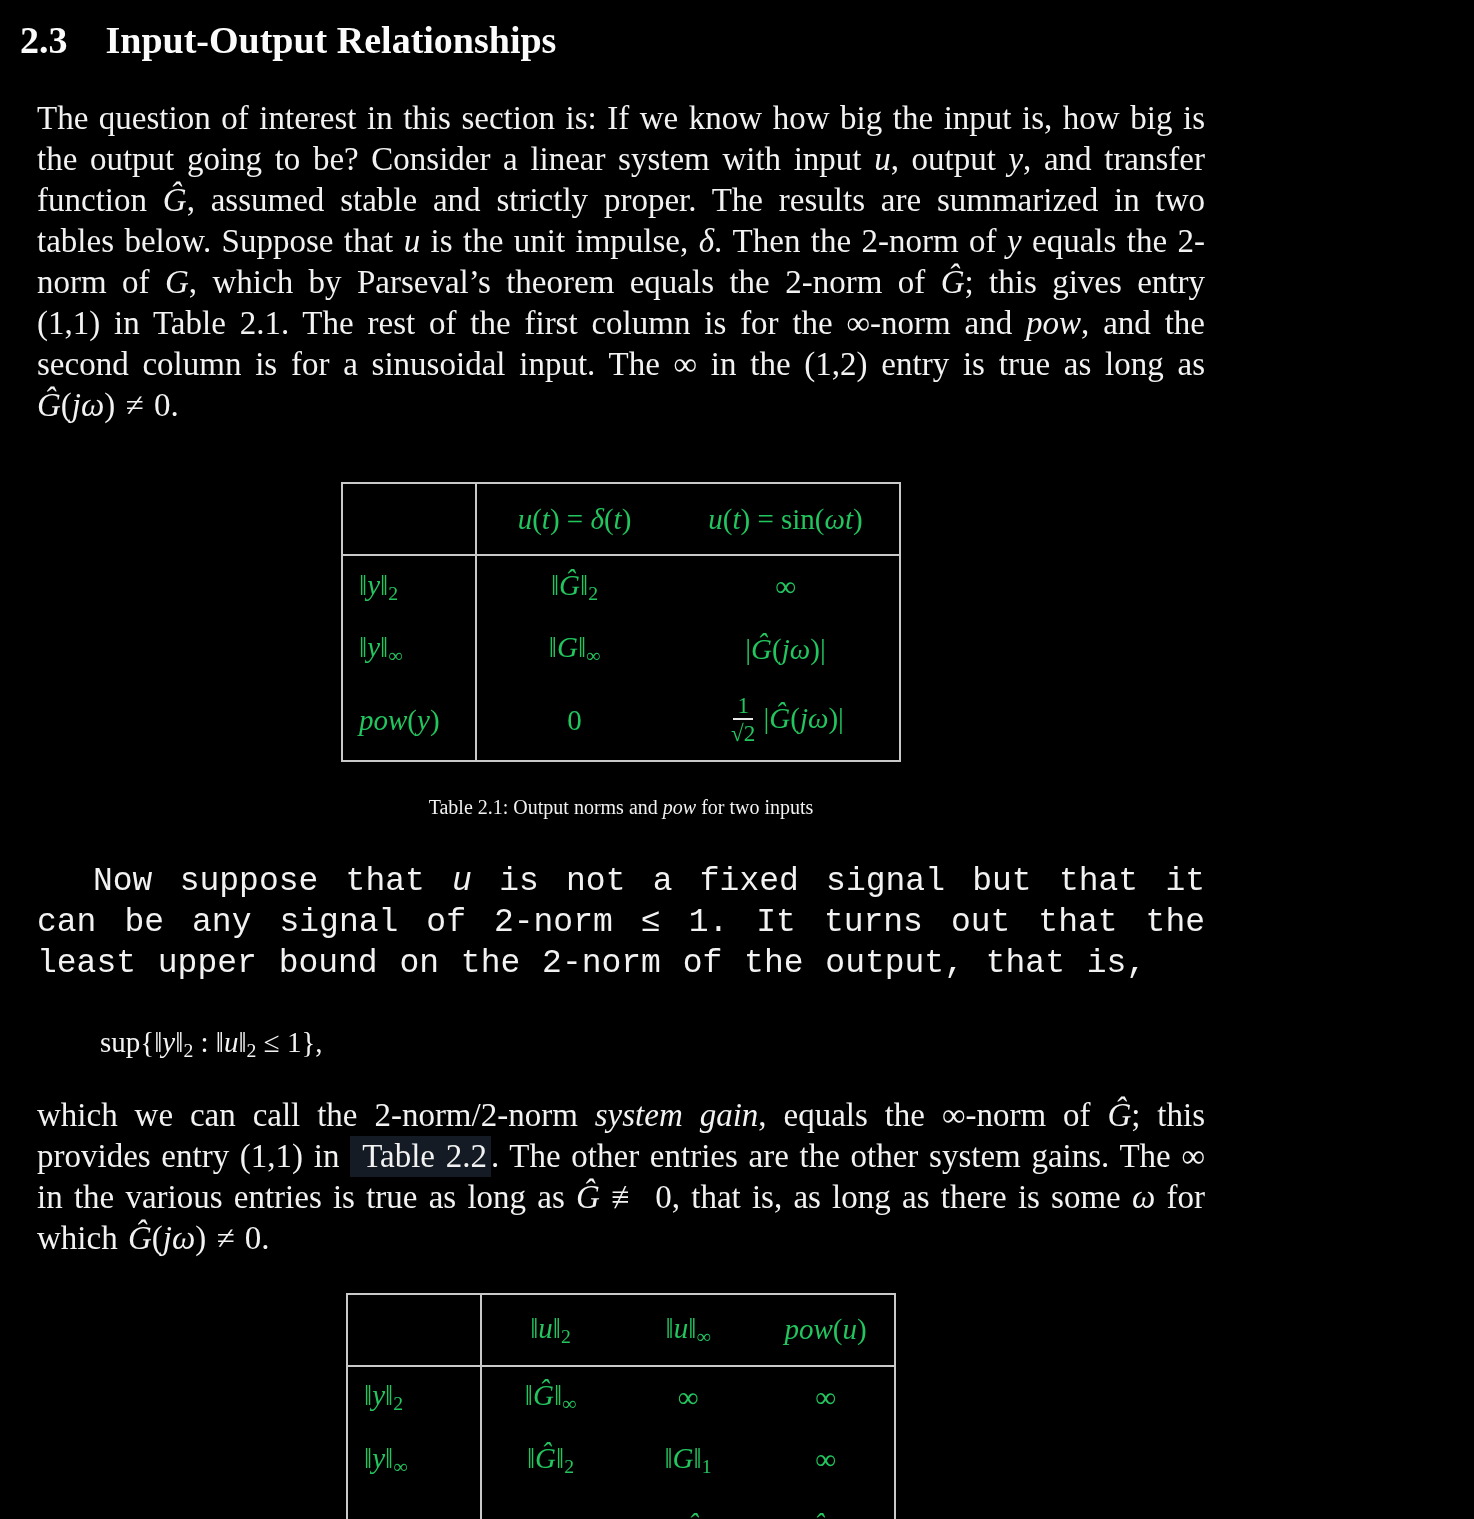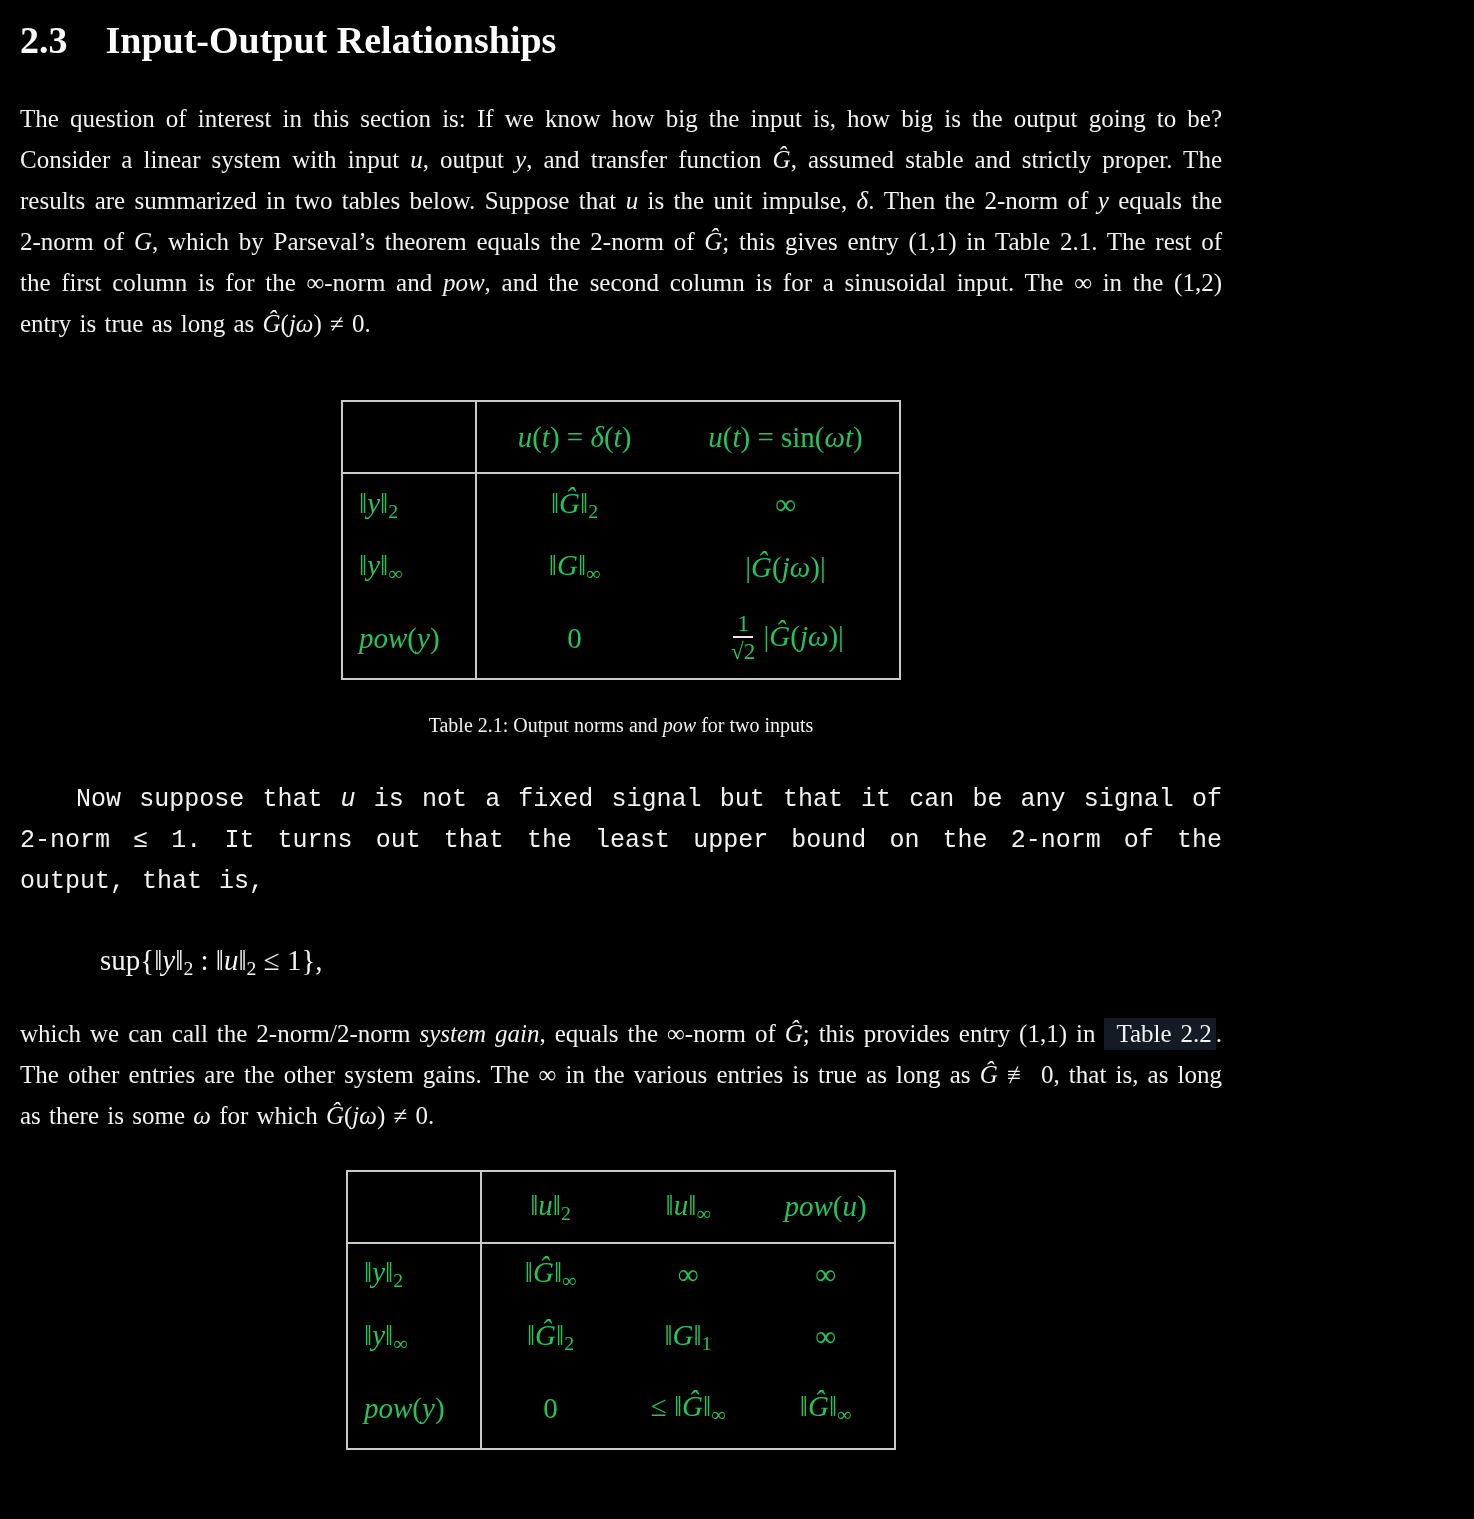--- a/index.html
+++ b/index.html
@@ -4,21 +4,21 @@
 <style>
   html, body { margin:0; padding:0; background:#000000; }
   .page {
     position:relative; width:1242px; height:1519px; box-sizing:border-box;
     background:#000000; color:#f2f2f2;
     font-family:"Liberation Serif","DejaVu Serif",serif;
     padding:12px 20px 0 20px; overflow:hidden;
   }
   .heading { font-size:38px; font-weight:700; margin:6px 0 36px 0; color:#fbfbfb; }
   .heading .num { display:inline-block; margin-right:38px; }
-  .para { font-size:25px; line-height:41px; text-align:justify; word-spacing:2px; margin:0; }
+  .para { font-size:33px; line-height:41px; text-align:justify; word-spacing:2px; margin:17px; }
   .para.indent-first { text-indent:56px; margin-top:42px;font-family:Liberation Mono, monospace; }
   .eq { font-size:29px; line-height:41px; margin:38px 0 24px 80px; }
   .tablewrap { display:flex; justify-content:center; margin-top:56px; }
   .tablewrap.t2 { margin-top:34px; }
   table.mtab { border-collapse:collapse; border:2px solid #c9c9c9; font-size:29px; color:#22c55e; }
   .mtab td { padding:0 10px; text-align:center; vertical-align:middle; }
   .mtab td.lbl { text-align:left; padding-left:16px; border-right:2px solid #c9c9c9; }
   .mtab tr.hdr td { border-bottom:2px solid #c9c9c9; height:70px; }
   .mtab tr.r1 { height:62px;padding-left:15px; }
   .mtab tr.r2 { height:64px; }

